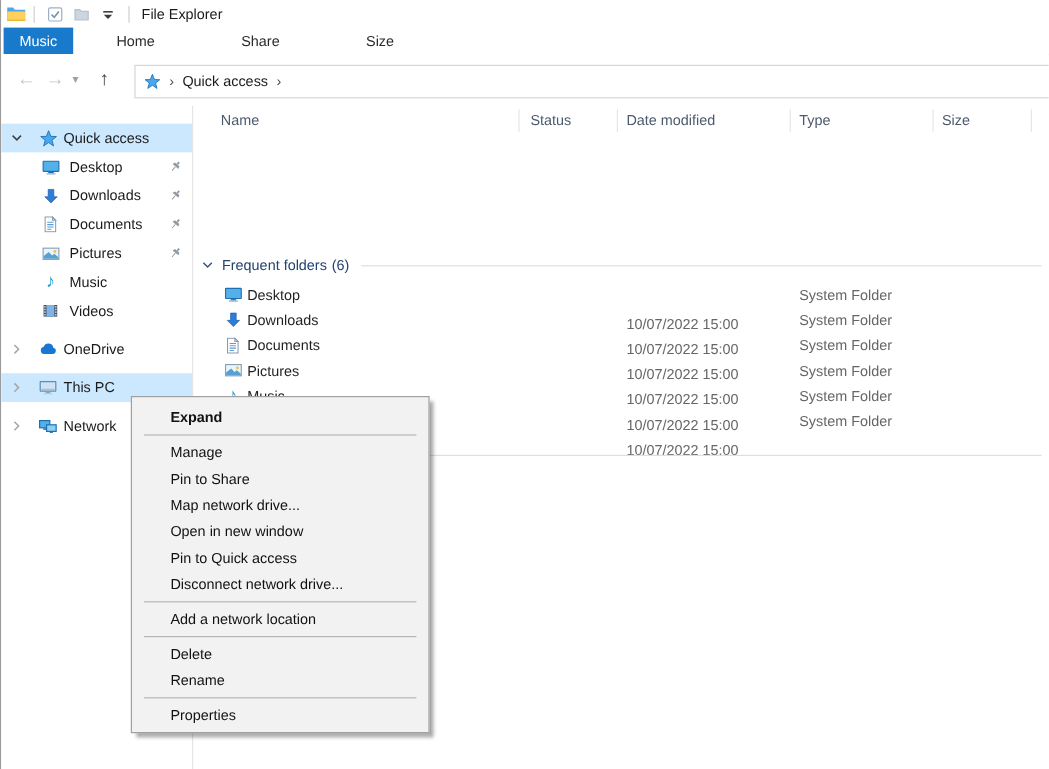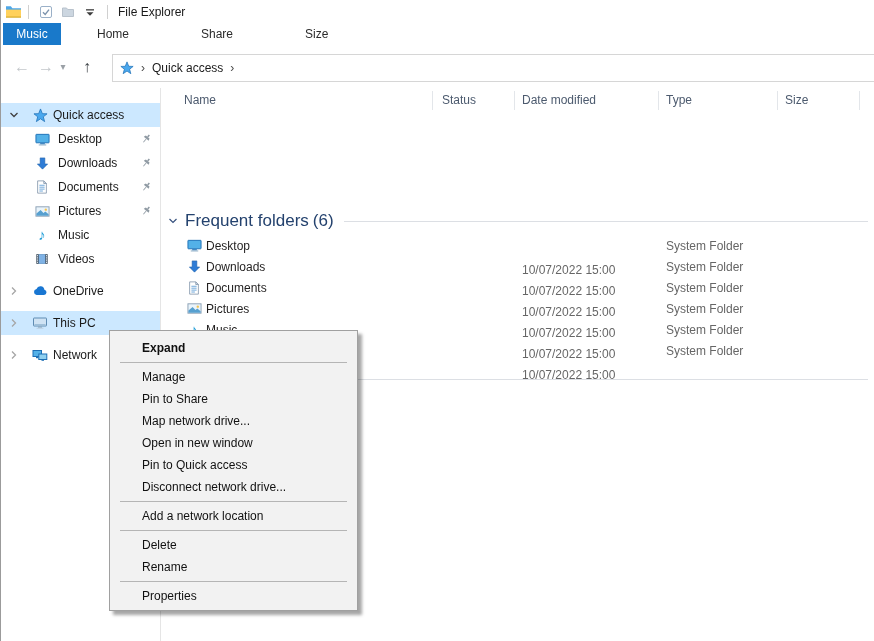--- a/index.html
+++ b/index.html
@@ -47,21 +47,21 @@
   .side-row .pin{position:absolute;right:8px;display:inline-flex;}
   .side-gap{height:8px;}
   .side-pad{height:15px;}
 
   
   .content{position:absolute;left:161px;top:88px;right:0;bottom:0;background:#fff;}
   .colheaders{position:absolute;left:0;top:2px;right:0;height:22px;color:#4c5a6e;}
   .colheaders .col{position:absolute;top:3px;}
   .colheaders .csep{position:absolute;top:1px;width:1px;height:19px;background:#e3e6ea;}
   .group-hd{position:absolute;left:0;right:6px;height:18px;display:flex;align-items:center;
-            color:#24426e;font-size:17px;}
+            color:#24426e;font-size:12px;}
   .group-hd .gchev{margin-left:6px;margin-right:7px;display:inline-flex;color:#36517e;}
   .group-hd .rule{flex:1;border-top:1px solid #dcdfe4;margin-left:10px;}
   .rows{position:absolute;left:0;top:147px;right:0;}
   .frow{position:relative;height:21px;display:flex;align-items:center;}
   .frow .ricon{position:absolute;left:24px;width:16px;display:inline-flex;justify-content:center;}
   .frow .rname{position:absolute;left:44px;color:#211f1f;white-space:nowrap;}
   .frow .rdate{position:absolute;left:360px;color:#666;margin-top:48px;}
   .frow .rtype{position:absolute;left:504px;color:#666;}
   .musicnote{color:#1e9cd7;font-size:15px;line-height:14px;}
 

